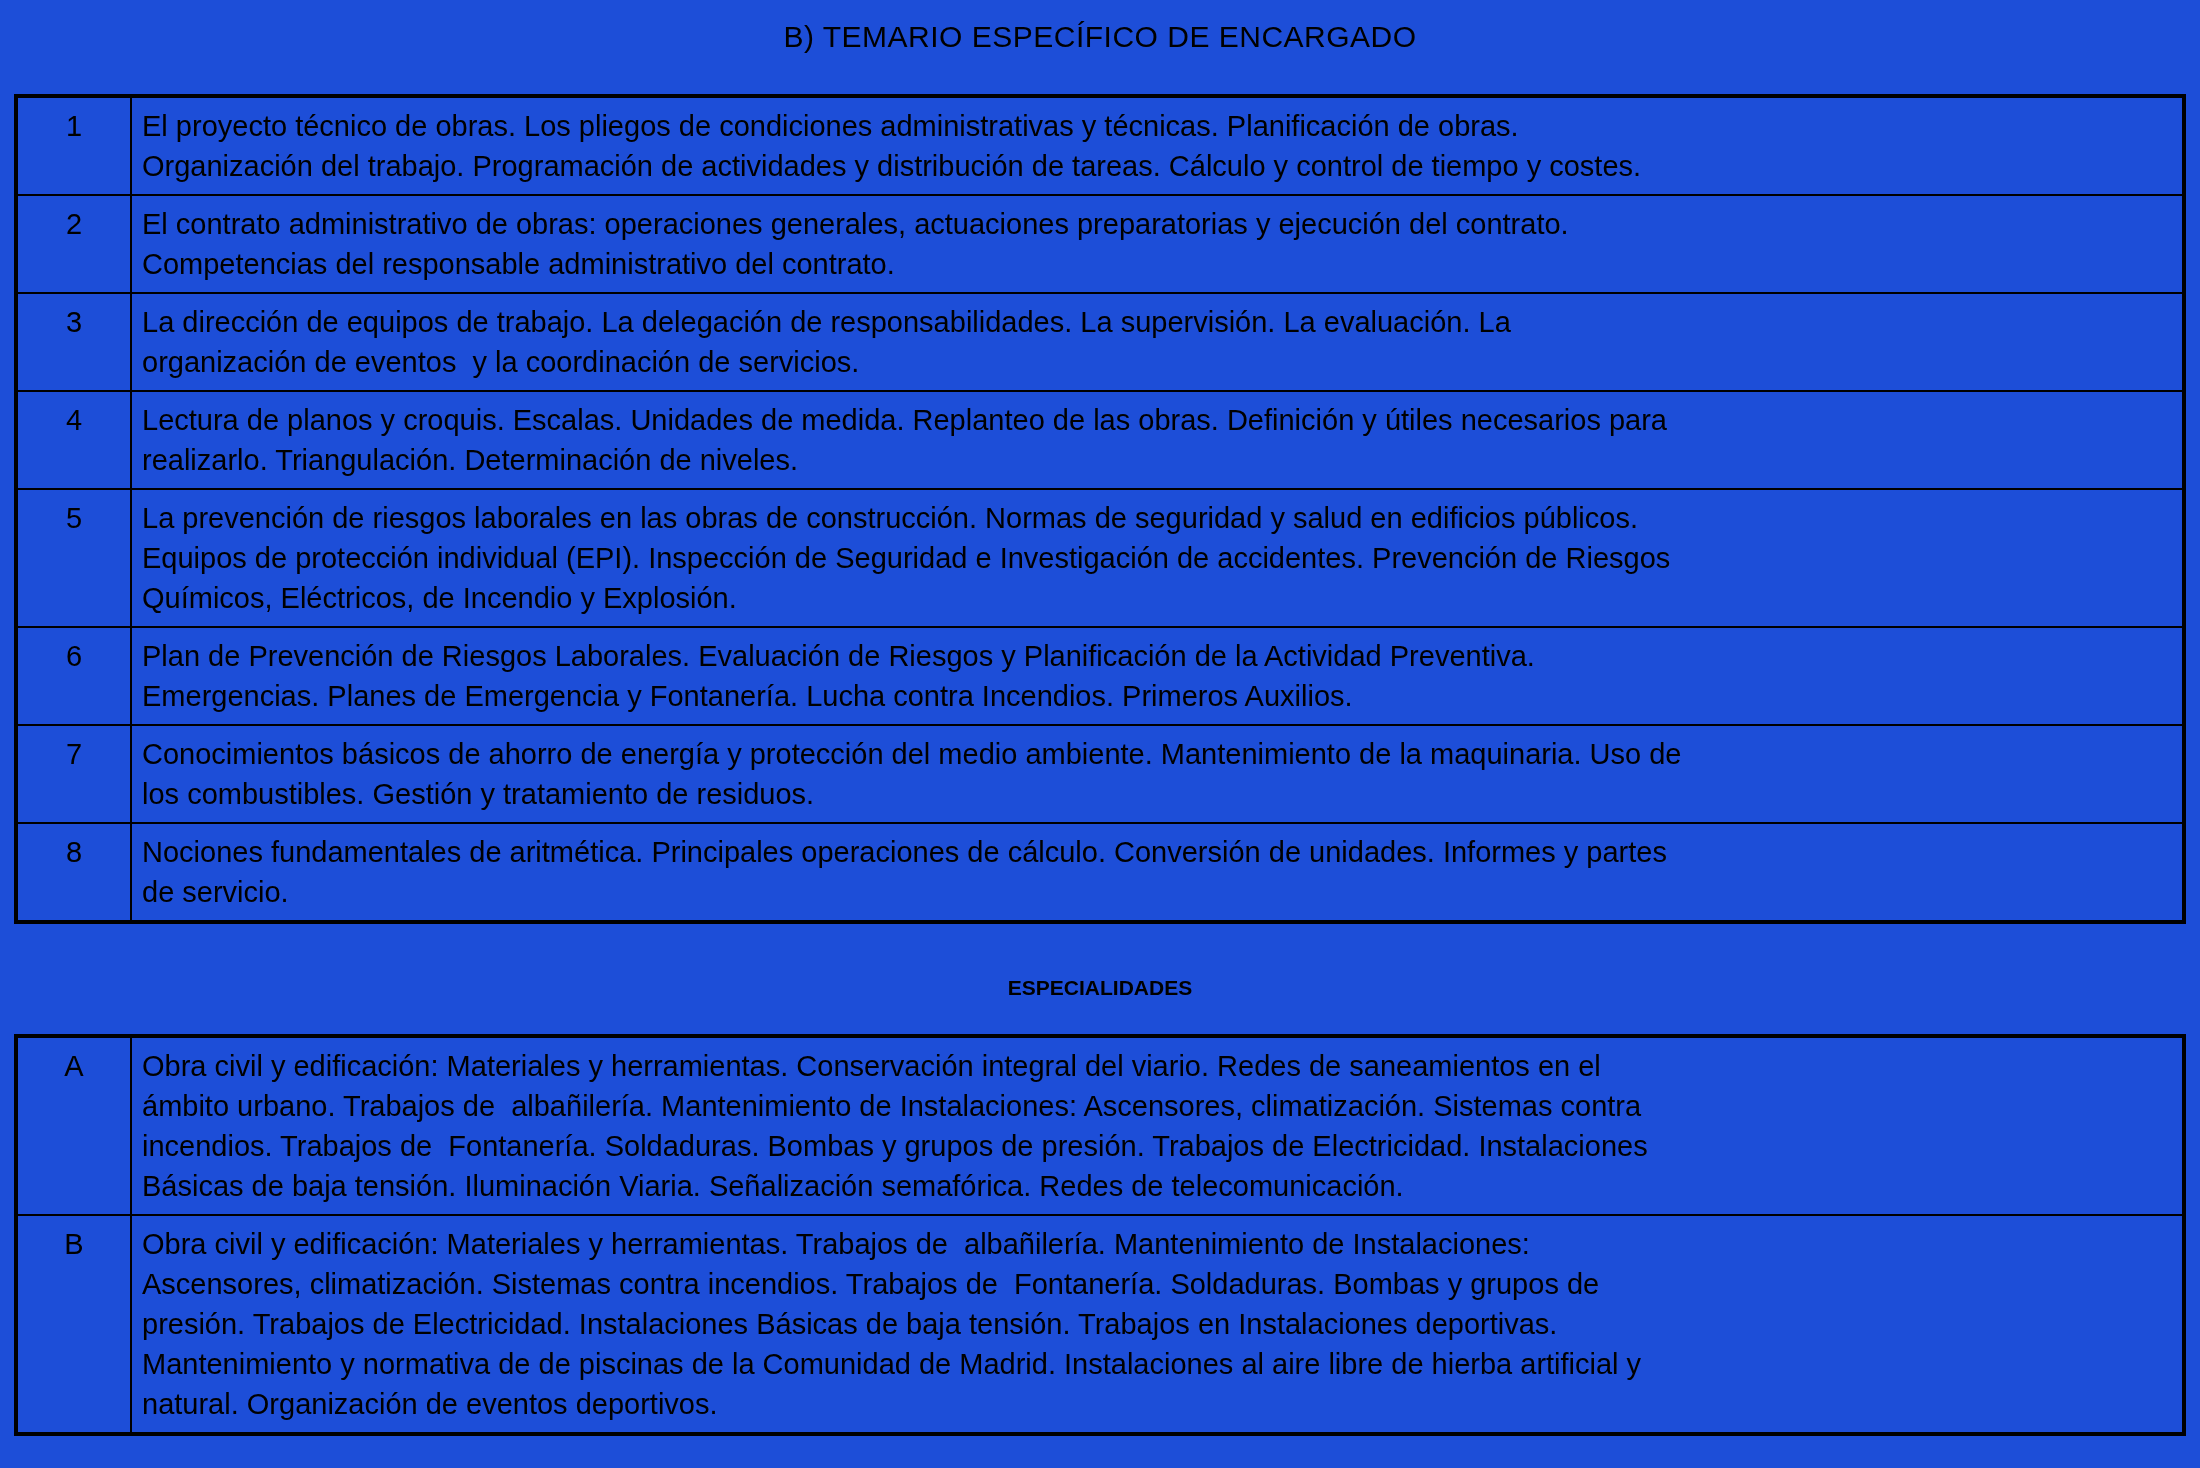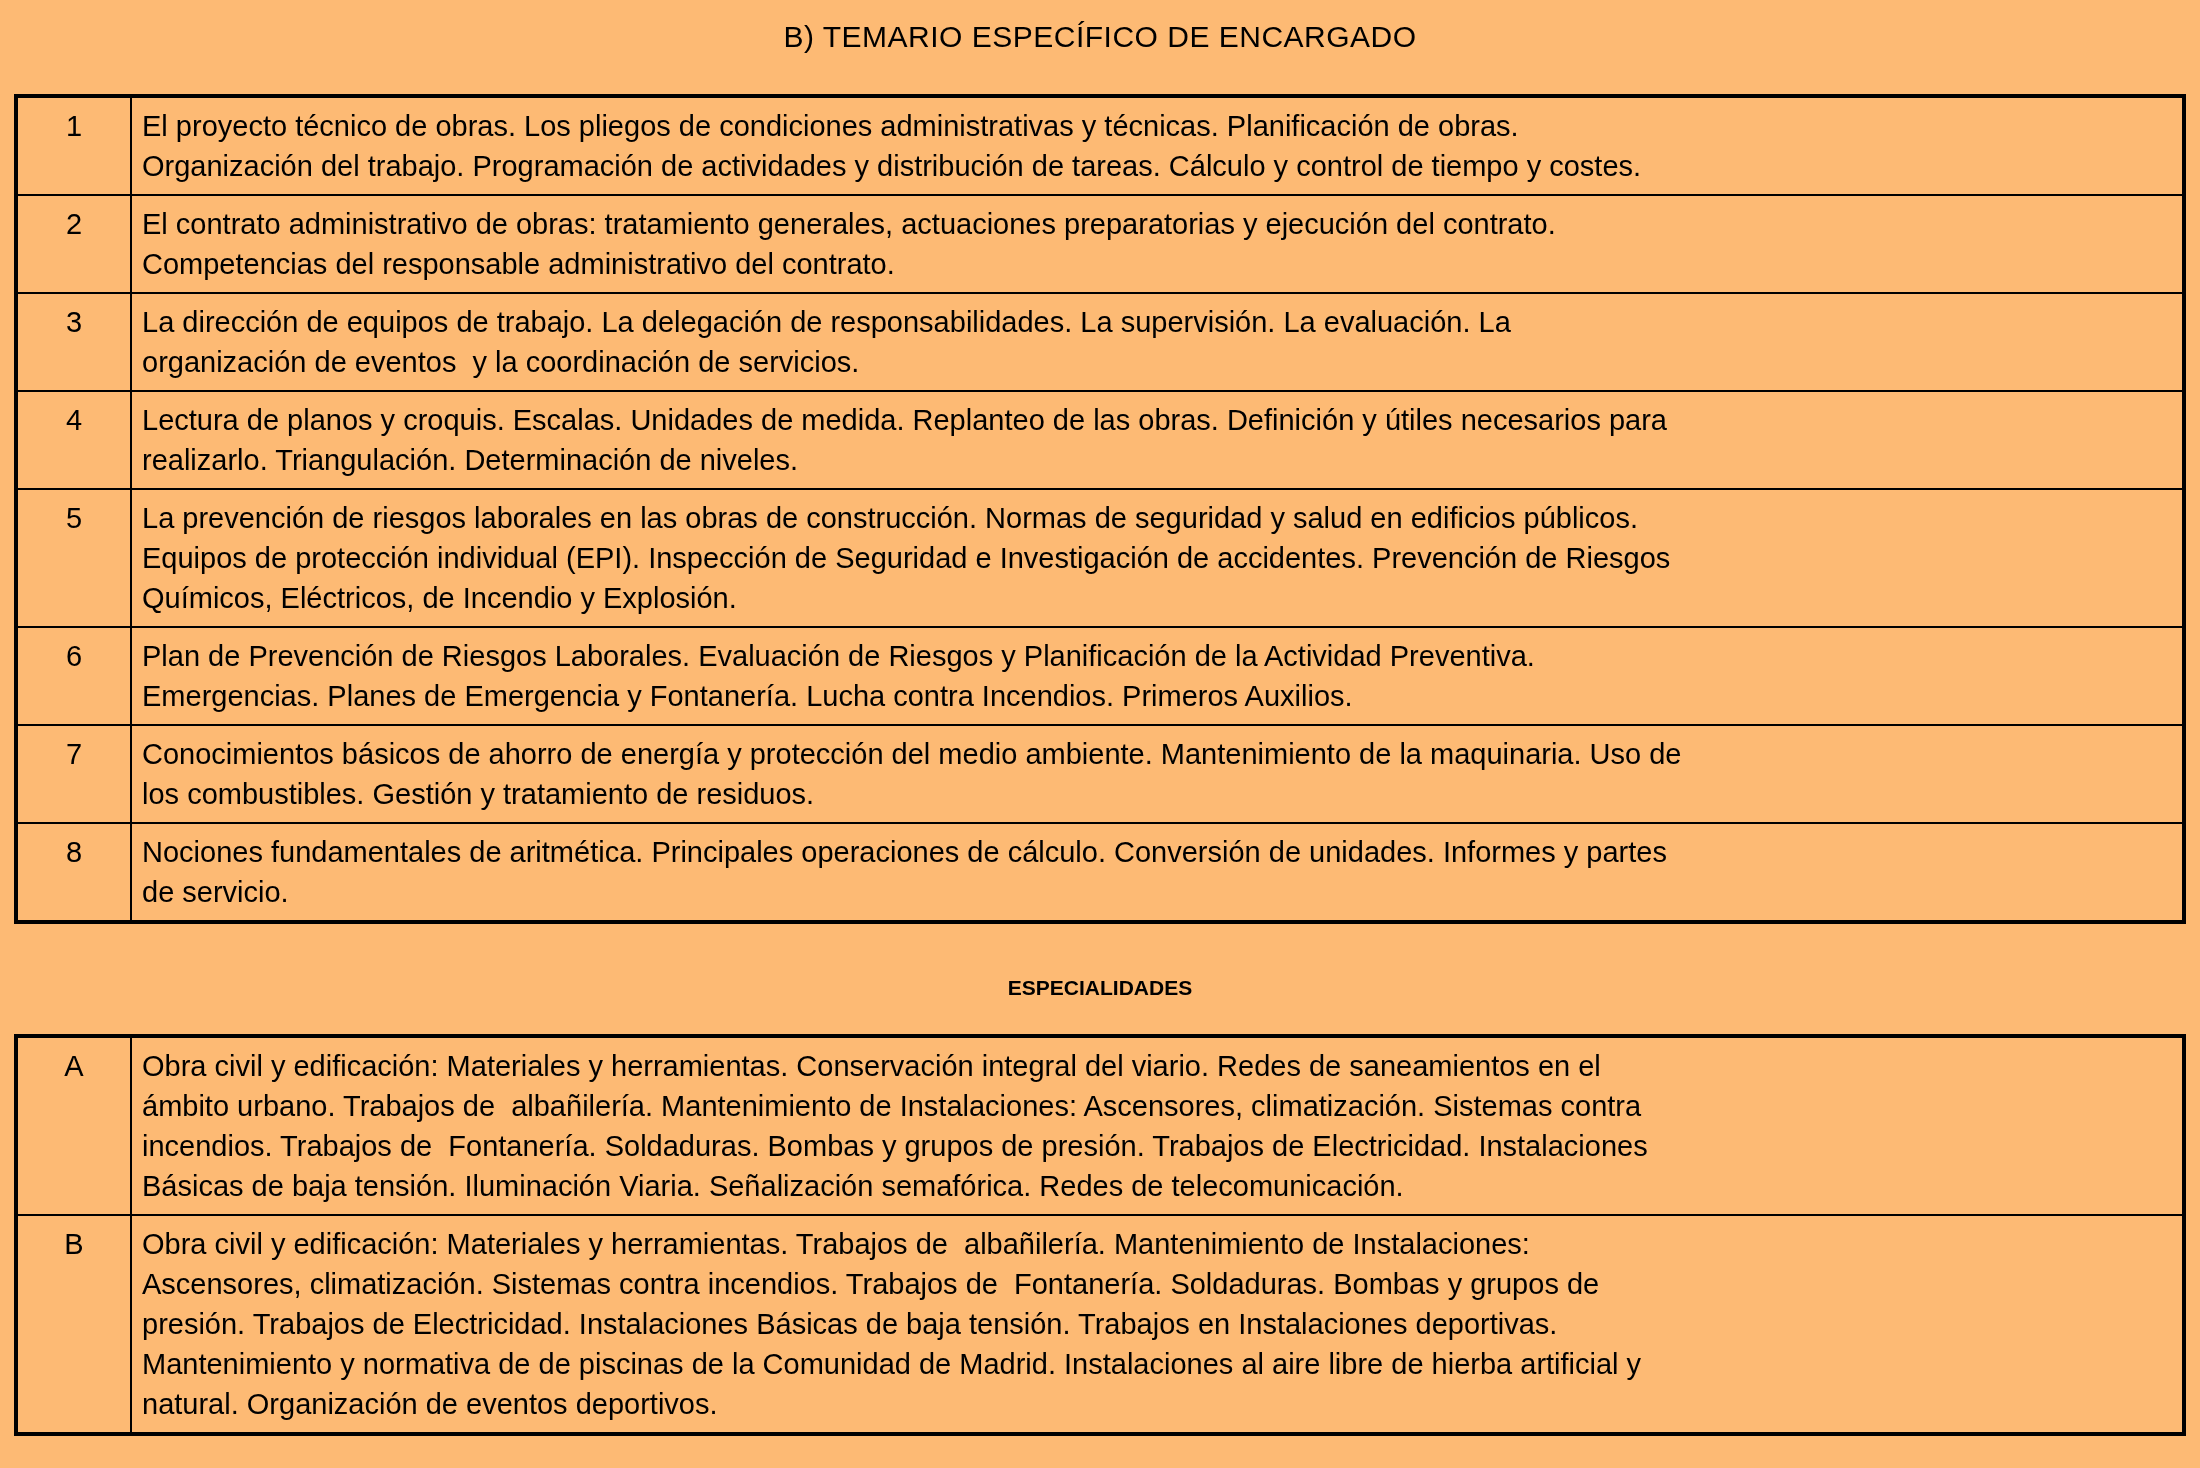--- a/index.html
+++ b/index.html
@@ -7,21 +7,21 @@
     padding: 0;
     background: #ffffff;
     color: #000000;
     font-family: "Liberation Sans", sans-serif;
   }
   .page {
     width: 2200px;
     height: 1468px;
     box-sizing: border-box;
     padding: 14px 14px 0 14px;
-    background: #fdba74;
+    background: #1d4ed8;
     overflow: hidden;
   }
   .doc-title {
     text-align: center;
     font-size: 30px;
     font-weight: 400;
     letter-spacing: 0.5px;
     margin: 6px 0 40px 0;
     white-space: pre;
   }
@@ -63,21 +63,21 @@
 
   <table class="topic-table">
     <tbody>
       <tr>
         <td class="num-cell">1</td>
         <td class="text-cell">El proyecto técnico de obras. Los pliegos de condiciones administrativas y técnicas. Planificación de obras.
 Organización del trabajo. Programación de actividades y distribución de tareas. Cálculo y control de tiempo y costes.</td>
       </tr>
       <tr>
         <td class="num-cell">2</td>
-        <td class="text-cell">El contrato administrativo de obras: tratamiento generales, actuaciones preparatorias y ejecución del contrato.
+        <td class="text-cell">El contrato administrativo de obras: operaciones generales, actuaciones preparatorias y ejecución del contrato.
 Competencias del responsable administrativo del contrato.</td>
       </tr>
       <tr>
         <td class="num-cell">3</td>
         <td class="text-cell">La dirección de equipos de trabajo. La delegación de responsabilidades. La supervisión. La evaluación. La
 organización de eventos  y la coordinación de servicios.</td>
       </tr>
       <tr>
         <td class="num-cell">4</td>
         <td class="text-cell">Lectura de planos y croquis. Escalas. Unidades de medida. Replanteo de las obras. Definición y útiles necesarios para

